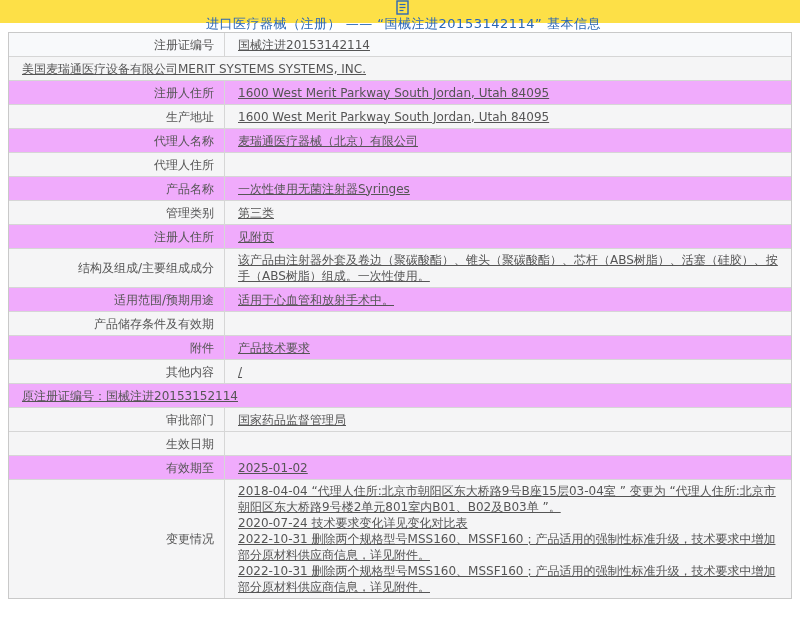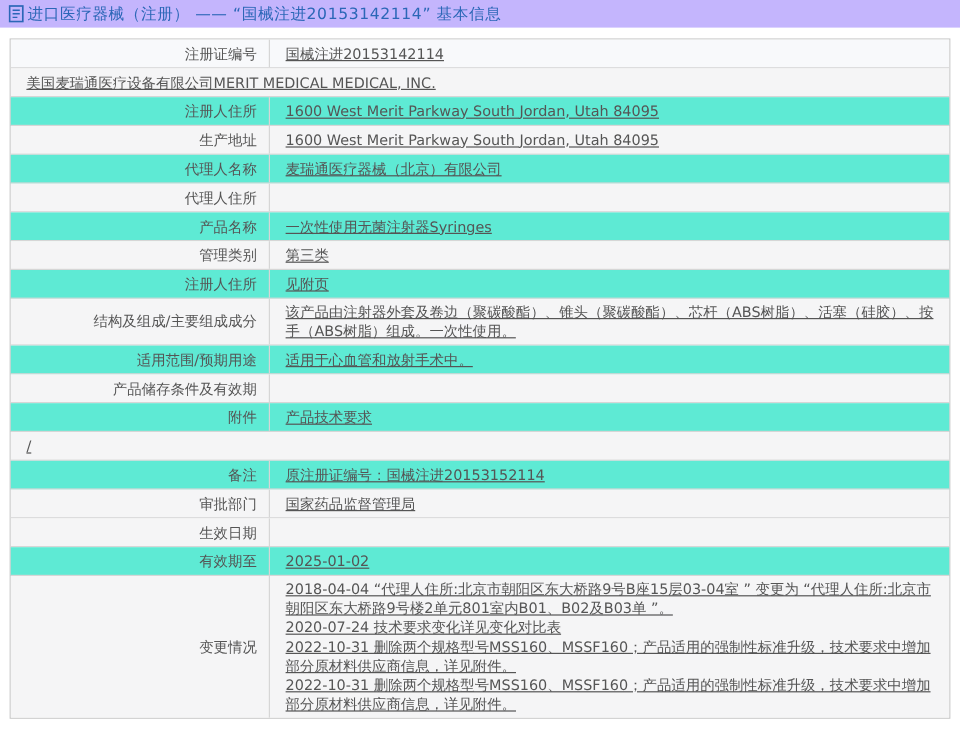--- a/index.html
+++ b/index.html
@@ -7,25 +7,26 @@
     padding: 0;
     background: #ffffff;
     width: 800px;
     height: 622px;
     overflow: hidden;
     font-family: "DejaVu Sans", "Liberation Sans", sans-serif;
   }
   .title-band {
     width: 100%;
     height: 23px;
-    background: #c4b5fd;
+    background: #fde047;
     display: flex;
     align-items: center;
     box-sizing: border-box;
     padding-left: 7px;
+    flex-direction: column;
   }
   .doc-icon {
     display: inline-flex;
     width: 13px;
     height: 15px;
     margin-right: 3px;
     flex: 0 0 auto;
   }
   .page-title {
     color: #2b67b7;
@@ -35,21 +36,21 @@
   }
   .info-table {
     margin: 9px 8px 0 8px;
     border: 1px solid #c9c9c9;
     box-sizing: border-box;
   }
   .trow {
     display: flex;
     align-items: center;
     min-height: 23px;
-    background: #5eead4;
+    background: #f0abfc;
     border-bottom: 1px solid #d6d6d6;
   }
   .trow:last-child { border-bottom: none; }
   .trow.alt { background: #f5f5f6; }
   .trow.first { background: #f8f9fb; }
   .cell {
     box-sizing: border-box;
     font-size: 12px;
     line-height: 16px;
     color: #555555;
@@ -88,21 +89,21 @@
   </span>
   <span class="page-title">进口医疗器械（注册） —— “国械注进20153142114” 基本信息</span>
 </div>
 
 <div class="info-table">
     <div class="trow first">
       <div class="cell label">注册证编号</div>
       <div class="cell value">国械注进20153142114</div>
     </div>
     <div class="trow alt">
-      <div class="cell value">美国麦瑞通医疗设备有限公司MERIT MEDICAL MEDICAL, INC.</div>
+      <div class="cell value">美国麦瑞通医疗设备有限公司MERIT SYSTEMS SYSTEMS, INC.</div>
     </div>
     <div class="trow">
       <div class="cell label">注册人住所</div>
       <div class="cell value">1600 West Merit Parkway South Jordan, Utah 84095</div>
     </div>
     <div class="trow alt">
       <div class="cell label">生产地址</div>
       <div class="cell value">1600 West Merit Parkway South Jordan, Utah 84095</div>
     </div>
     <div class="trow">
@@ -134,24 +135,24 @@
     </div>
     <div class="trow alt">
       <div class="cell label">产品储存条件及有效期</div>
       <div class="cell value"></div>
     </div>
     <div class="trow">
       <div class="cell label">附件</div>
       <div class="cell value">产品技术要求</div>
     </div>
     <div class="trow alt">
+      <div class="cell label">其他内容</div>
       <div class="cell value">/</div>
     </div>
     <div class="trow">
-      <div class="cell label">备注</div>
       <div class="cell value">原注册证编号：国械注进20153152114</div>
     </div>
     <div class="trow alt">
       <div class="cell label">审批部门</div>
       <div class="cell value">国家药品监督管理局</div>
     </div>
     <div class="trow alt">
       <div class="cell label">生效日期</div>
       <div class="cell value"></div>
     </div>

